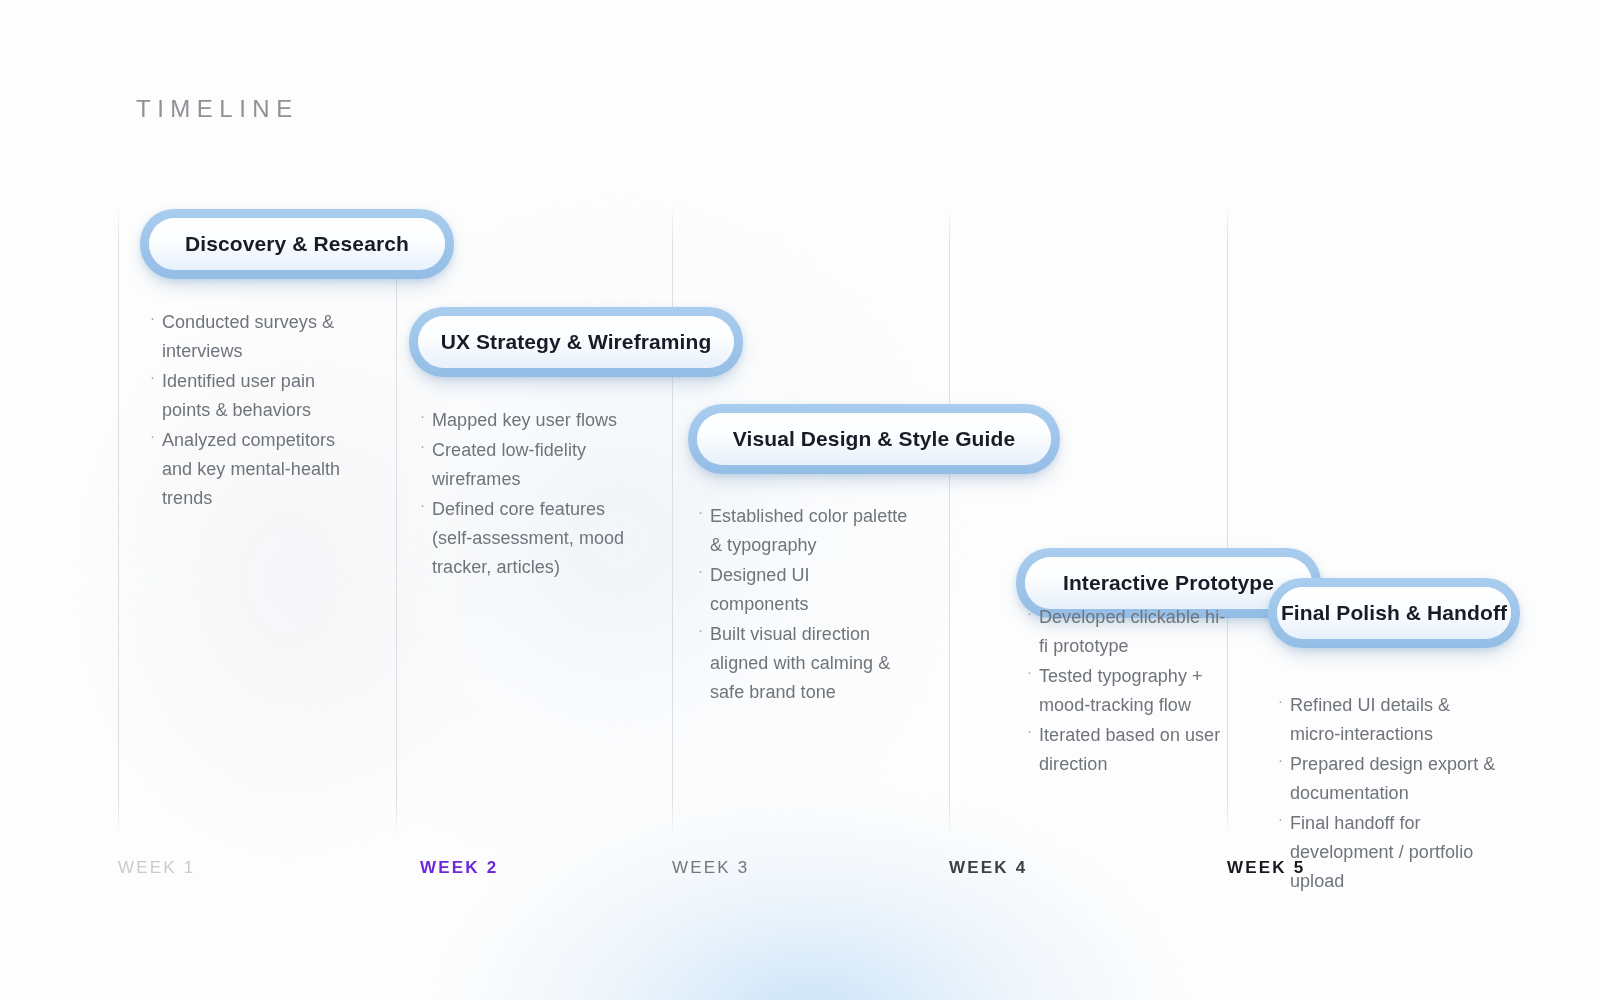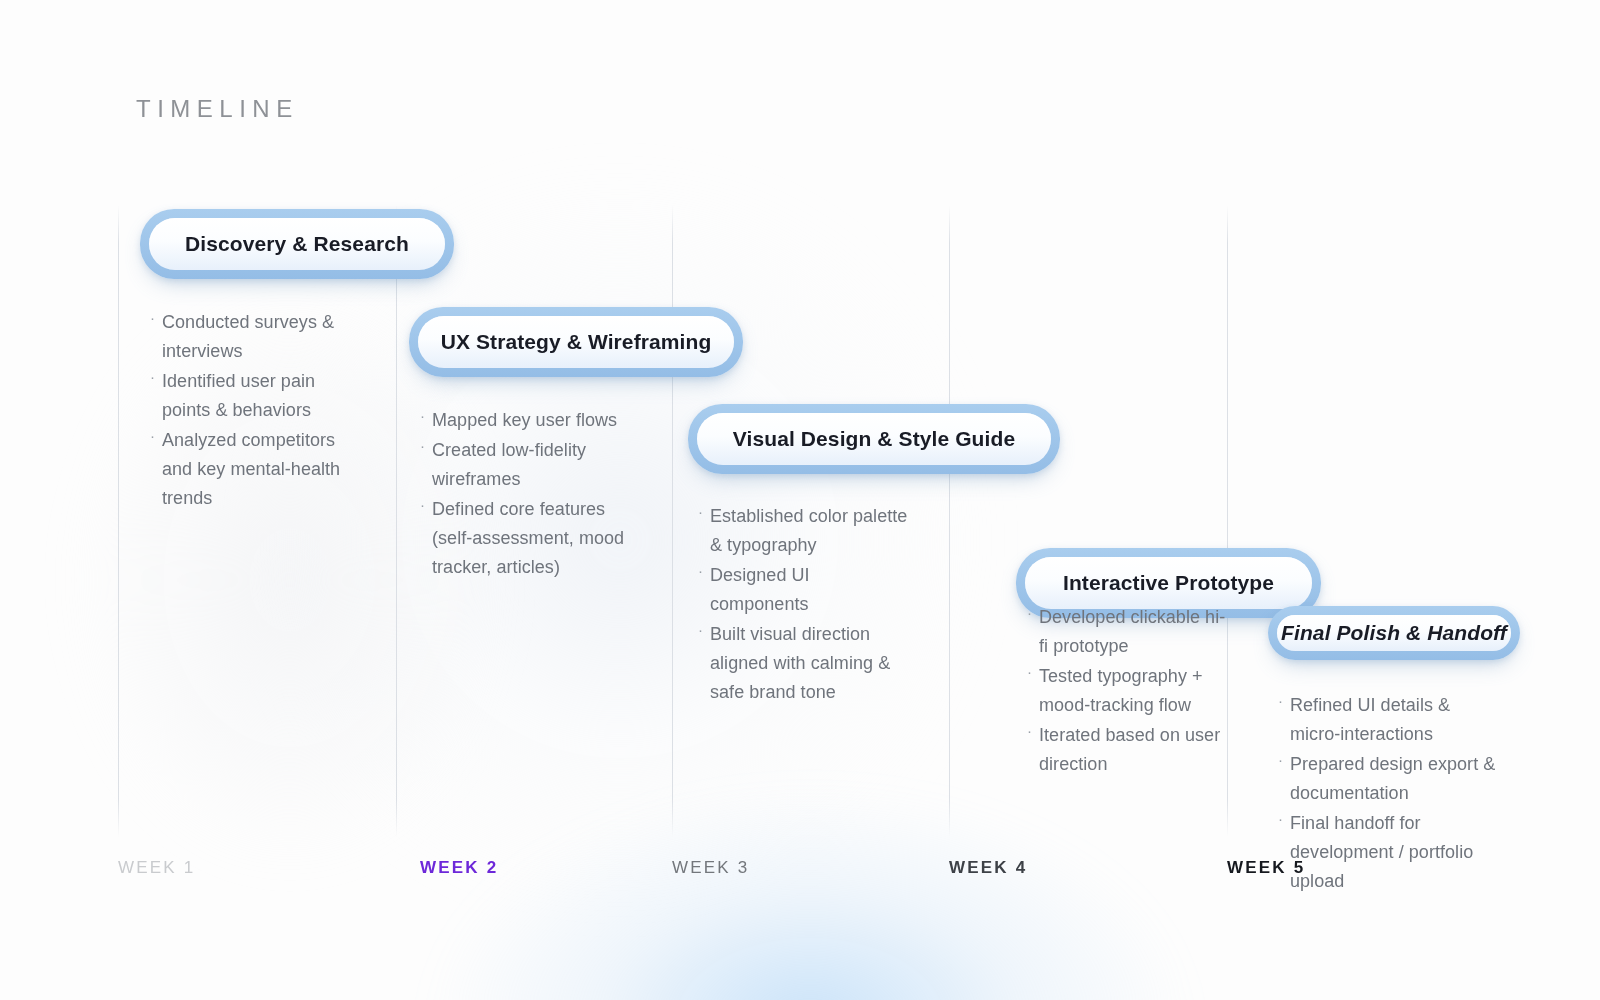--- a/index.html
+++ b/index.html
@@ -243,21 +243,21 @@
             <span class="bullet-dot">·</span>
             <span class="bullet-text">Tested typography + mood-tracking flow</span>
           </li>
           <li class="bullet-item">
             <span class="bullet-dot">·</span>
             <span class="bullet-text">Iterated based on user direction</span>
           </li>
         </ul>
       </div>
       <div class="phase">
-        <div class="pill" style="position: absolute; left: 1268px; top: 606px; width: 252px; height: 54px; box-sizing: border-box; font-style: italic;">
+        <div class="pill" style="position: absolute; left: 1268px; top: 578px; width: 252px; height: 70px; box-sizing: border-box;">
           <div class="pill-inner">
             <div class="pill-label">Final Polish &amp; Handoff</div>
           </div>
         </div>
         <ul class="bullets" style="left: 1278px; top: 691px; width: 218px;">
           <li class="bullet-item">
             <span class="bullet-dot">·</span>
             <span class="bullet-text">Refined UI details &amp; micro-interactions</span>
           </li>
           <li class="bullet-item">

